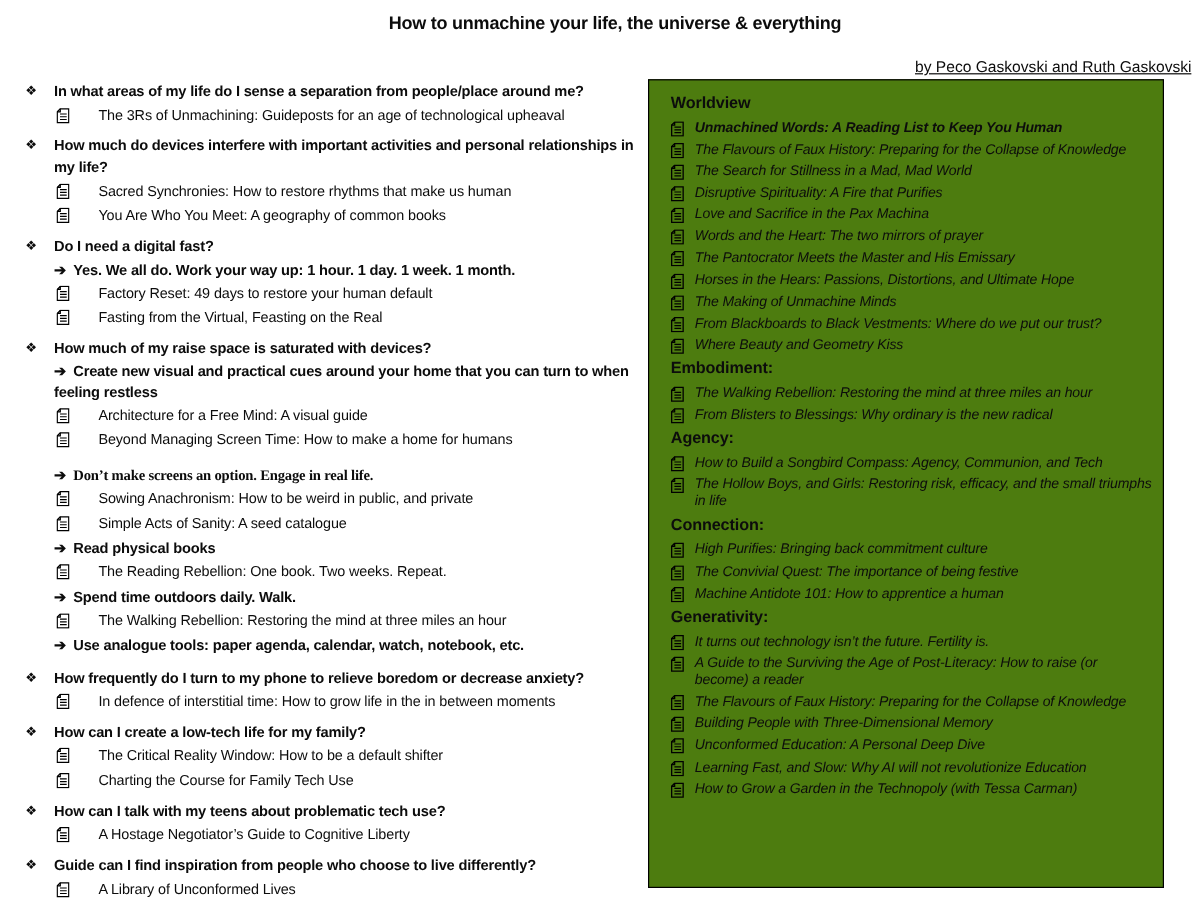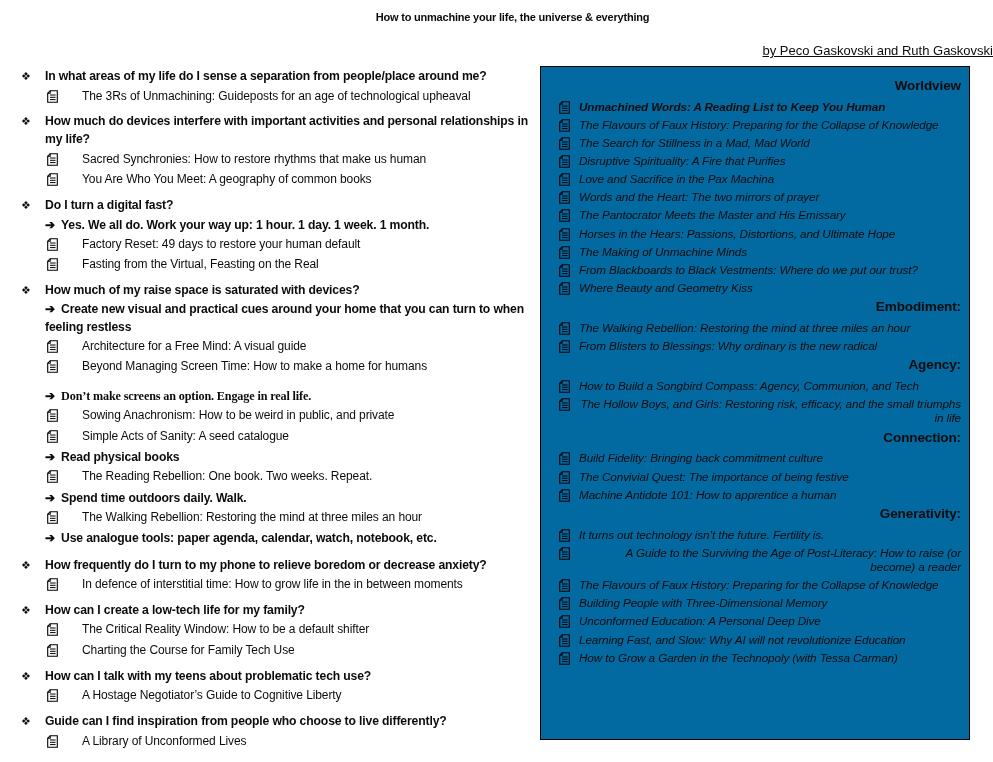--- a/index.html
+++ b/index.html
@@ -3,21 +3,21 @@
 <meta charset="utf-8">
 <style>
   html,body{margin:0;padding:0;}
   body{
     width:993px;height:762px;overflow:hidden;position:relative;
     background:#ffffff;color:#0c0c0c;
     font-family:"Liberation Sans", sans-serif;
     -webkit-font-smoothing:antialiased;
   }
   .page-title{
-    text-align:center;font-weight:bold;font-size:11px;
+    text-align:center;font-weight:bold;font-size:15px;
     padding-top:11px;letter-spacing:-0.2px;padding-left:32px;
   }
   .page-subtitle{
     text-align:right;font-size:13px;margin-top:20px;text-decoration:underline;
   }
   
   .left-col{
     position:absolute;left:20px;top:68px;width:520px;
   }
   .q-section{margin-bottom:9px;}
@@ -37,22 +37,22 @@
   .doc-item .icon svg{display:block;}
   .arrow-line{
     font-weight:bold;font-size:12.2px;line-height:1.4;
     padding-left:25px;margin:2px 0 3px 0;letter-spacing:-0.15px;
   }
   .arrow-line .arrow{margin-right:6px;}
   .arrow-line.gap{margin-top:13px;font-family:Liberation Serif, serif;}
   
   .right-box{
     position:absolute;left:540px;top:66px;width:430px;height:674px;
-    box-sizing:border-box;background:#0369a1;border:1.6px solid #000;
-    padding:8px 8px 6px 18px;overflow:hidden;text-align:right;
+    box-sizing:border-box;background:#4d7c0f;border:1.6px solid #000;
+    padding:8px 8px 6px 18px;overflow:hidden;
   }
   .r-heading{
     font-weight:bold;font-size:13.5px;line-height:1.25;
     margin:3px 0 5px 0;letter-spacing:-0.1px;
   }
   .r-item{
     display:flex;align-items:flex-start;gap:9px;
     font-size:11.7px;line-height:1.24;margin-bottom:3.6px;
     letter-spacing:-0.1px;
     font-style:italic;
@@ -104,21 +104,21 @@
             <path d="M3.2 0.7 V3.2 H0.7" fill="none" stroke="#000" stroke-width="1.1"></path>
             <line x1="3" y1="5" x2="8.6" y2="5" stroke="#000" stroke-width="1"></line>
             <line x1="3" y1="7.3" x2="8.6" y2="7.3" stroke="#000" stroke-width="1"></line>
             <line x1="3" y1="9.6" x2="8.6" y2="9.6" stroke="#000" stroke-width="1"></line>
           </svg>
         </span>
         <span>You Are Who You Meet: A geography of common books</span>
       </div>
     </div>
     <div class="q-section">
-      <div class="question"><span class="q-bullet">❖</span><span>Do I turn a digital fast?</span></div>
+      <div class="question"><span class="q-bullet">❖</span><span>Do I need a digital fast?</span></div>
       <div class="arrow-line"><span class="arrow">➔</span><span>Yes. We all do. Work your way up: 1 hour. 1 day. 1 week. 1 month.</span></div>
       <div class="doc-item">
         <span class="icon">
           <svg width="11" height="13" viewBox="0 0 11 13">
             <path d="M3.2 0.7 H10.3 V12.3 H0.7 V3.2 Z" fill="none" stroke="#000" stroke-width="1.1"></path>
             <path d="M3.2 0.7 V3.2 H0.7" fill="none" stroke="#000" stroke-width="1.1"></path>
             <line x1="3" y1="5" x2="8.6" y2="5" stroke="#000" stroke-width="1"></line>
             <line x1="3" y1="7.3" x2="8.6" y2="7.3" stroke="#000" stroke-width="1"></line>
             <line x1="3" y1="9.6" x2="8.6" y2="9.6" stroke="#000" stroke-width="1"></line>
           </svg>
@@ -480,21 +480,21 @@
     <div class="r-item">
       <span class="icon">
         <svg width="11" height="13" viewBox="0 0 11 13">
           <path d="M3.2 0.7 H10.3 V12.3 H0.7 V3.2 Z" fill="none" stroke="#000" stroke-width="1.1"></path>
           <path d="M3.2 0.7 V3.2 H0.7" fill="none" stroke="#000" stroke-width="1.1"></path>
           <line x1="3" y1="5" x2="8.6" y2="5" stroke="#000" stroke-width="1"></line>
           <line x1="3" y1="7.3" x2="8.6" y2="7.3" stroke="#000" stroke-width="1"></line>
           <line x1="3" y1="9.6" x2="8.6" y2="9.6" stroke="#000" stroke-width="1"></line>
         </svg>
       </span>
-      <span>Build Fidelity: Bringing back commitment culture</span>
+      <span>High Purifies: Bringing back commitment culture</span>
     </div>
     <div class="r-item">
       <span class="icon">
         <svg width="11" height="13" viewBox="0 0 11 13">
           <path d="M3.2 0.7 H10.3 V12.3 H0.7 V3.2 Z" fill="none" stroke="#000" stroke-width="1.1"></path>
           <path d="M3.2 0.7 V3.2 H0.7" fill="none" stroke="#000" stroke-width="1.1"></path>
           <line x1="3" y1="5" x2="8.6" y2="5" stroke="#000" stroke-width="1"></line>
           <line x1="3" y1="7.3" x2="8.6" y2="7.3" stroke="#000" stroke-width="1"></line>
           <line x1="3" y1="9.6" x2="8.6" y2="9.6" stroke="#000" stroke-width="1"></line>
         </svg>

